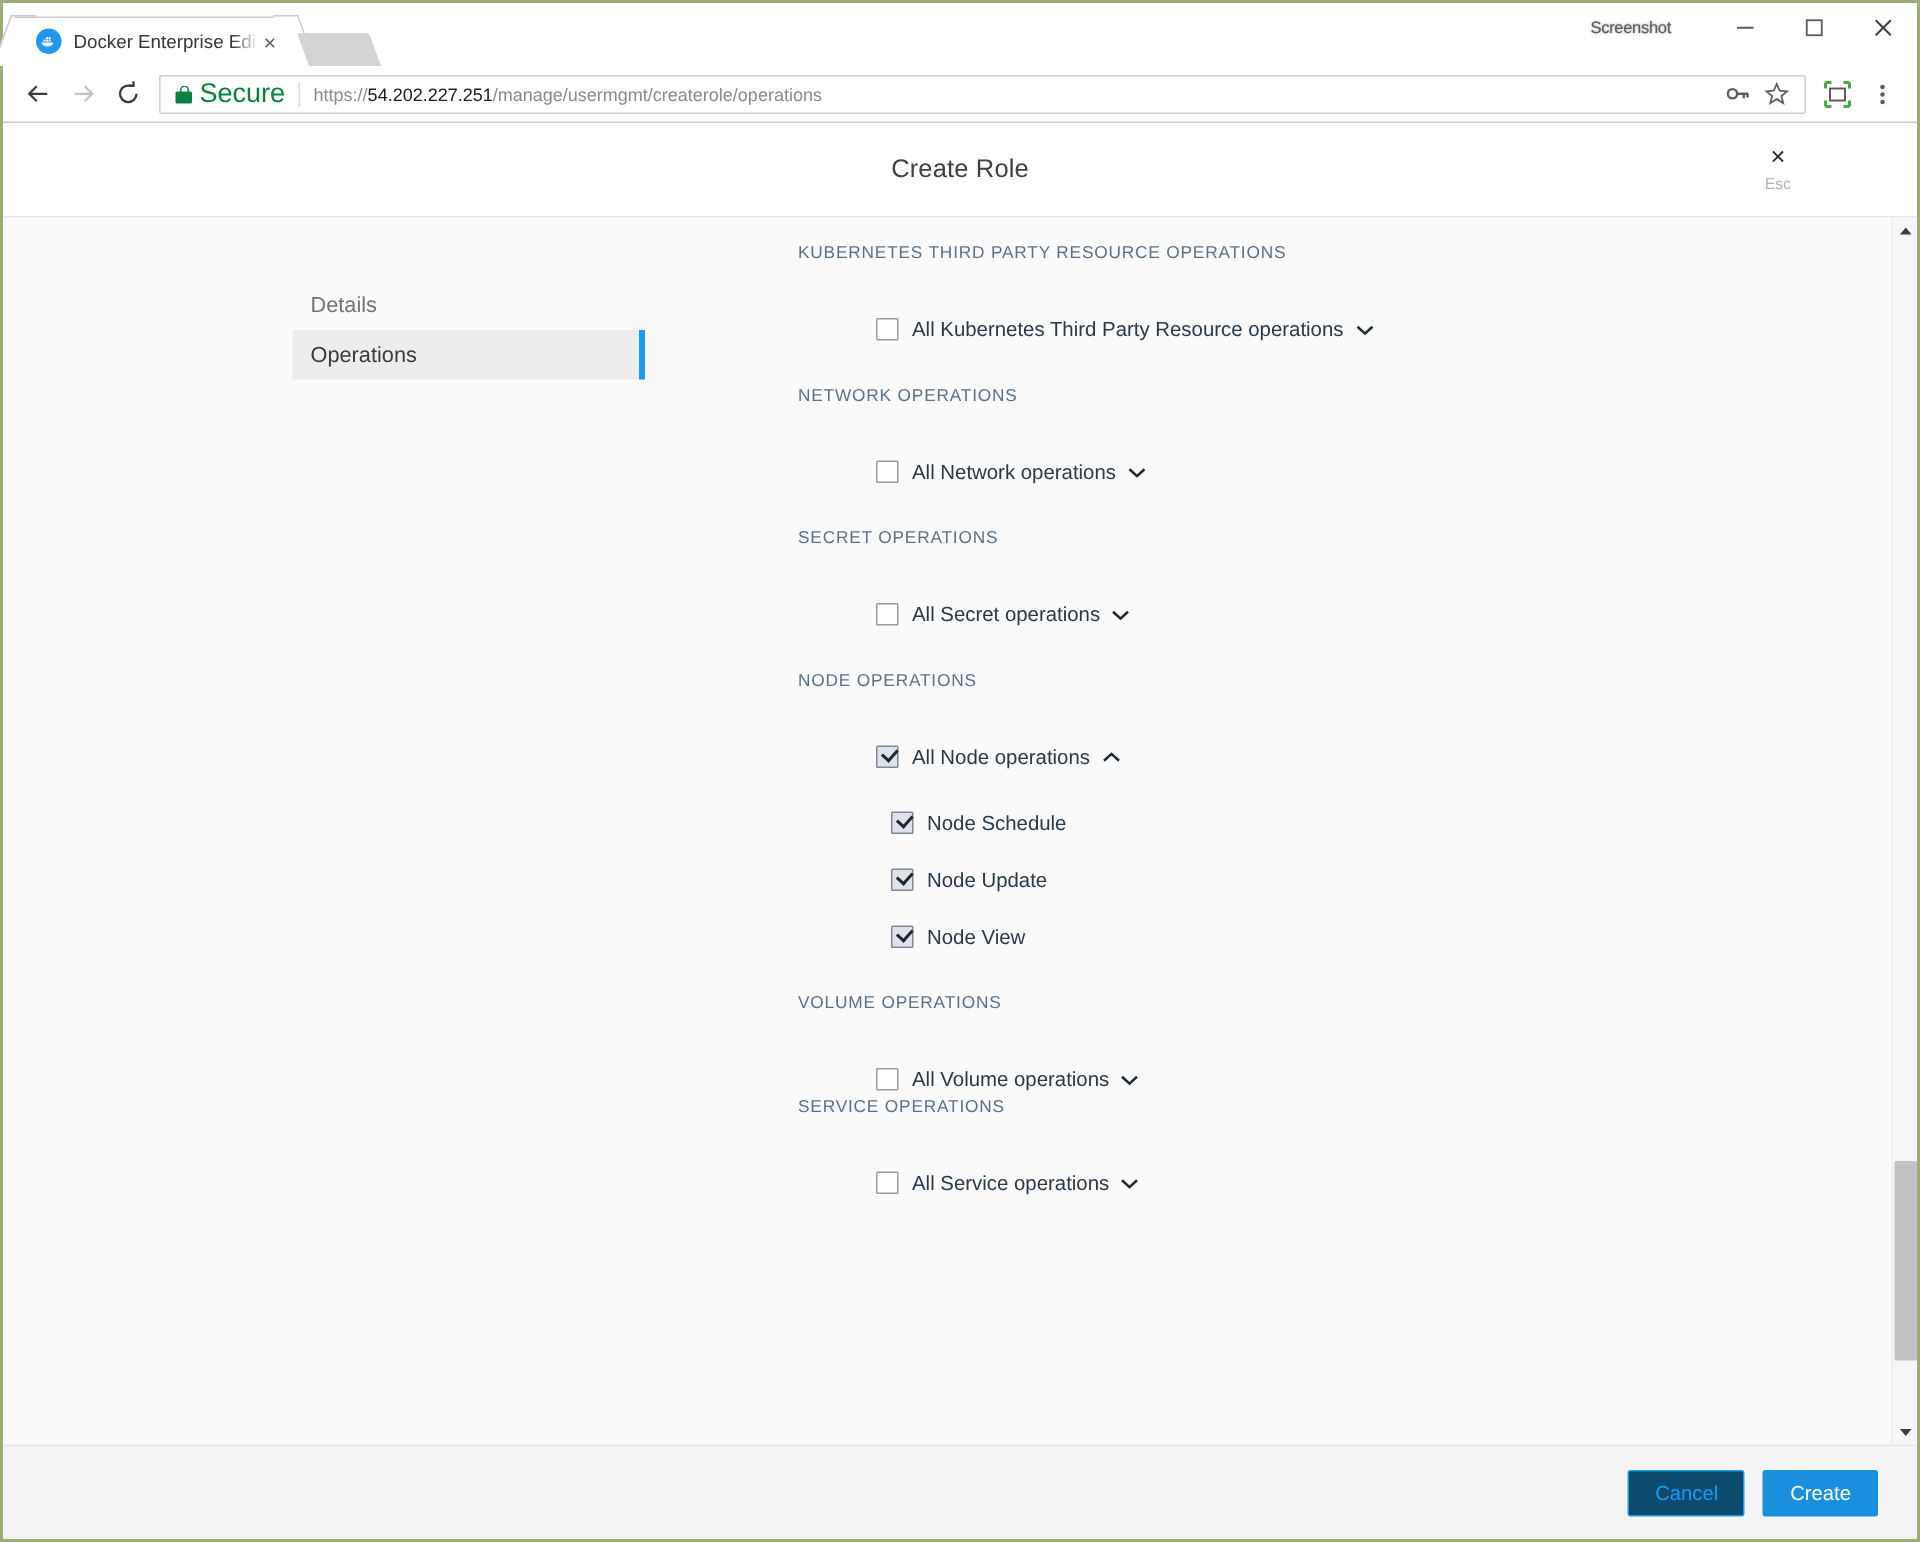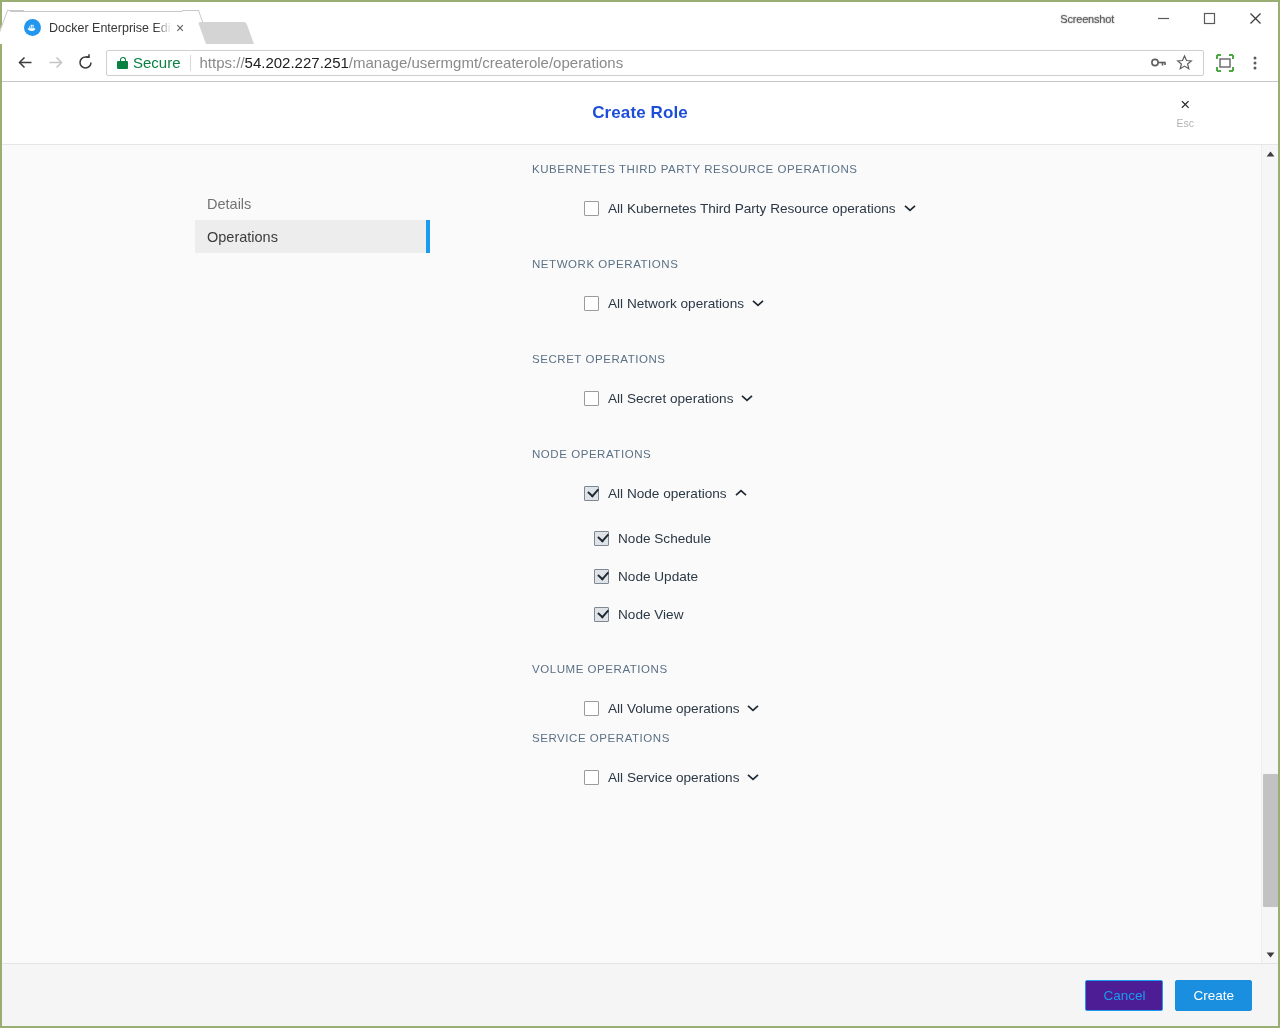--- a/index.html
+++ b/index.html
@@ -91,38 +91,38 @@
   .omnibox {
     flex: 1 1 auto; height: 26px;
     border: 1px solid #cfcfcf; border-radius: 2px;
     display: flex; align-items: center;
     margin: 0 6px 0 6px;
     background: #fff;
   }
   .lock { width: 11px; height: 12px; margin: 0 5px 0 10px; position: relative; flex:0 0 11px; }
   .lock-body { position:absolute; bottom:0; left:0; width:11px; height:8px; background:#0b8043; border-radius:1px; }
   .lock-shackle { position:absolute; top:0; left:2.5px; width:6px; height:6px; border:1.6px solid #0b8043; border-bottom:none; border-radius:3px 3px 0 0; }
-  .secure-text { font-size: 15px; color: #0b8043; margin-right: 9px; }
+  .secure-text { font-size: 18px; color: #0b8043; margin-right: 9px; }
   .omni-sep { width:1px; height:16px; background:#d8d8d8; margin-right: 9px; }
-  .url { font-size: 15px; color: #8a8a8a; white-space: nowrap; }
+  .url { font-size: 12px; color: #8a8a8a; white-space: nowrap; }
   .url .host { color: #202020; }
   .omni-icons { display:flex; align-items:center; margin-left:auto; padding-right:6px; }
   .omni-icons > span { width: 26px; height:26px; display:flex; align-items:center; justify-content:center; }
   .tool-right { display:flex; align-items:center; }
   .tool-right > span { width: 30px; height: 30px; display:flex; align-items:center; justify-content:center; }
 
   
   .modal-header {
     height: 63px; flex: 0 0 63px;
     background: #ffffff;
     position: relative;
     display: flex; align-items: center; justify-content: center;
     border-bottom: 1px solid #e6e6e6;
   }
-  .modal-title { font-size: 17px; font-weight: bold; color: #1d4ed8; letter-spacing: 0.1px; }
+  .modal-title { font-size: 17px; font-weight: normal; color: #404040; letter-spacing: 0.1px; }
   .esc-close {
     position: absolute; right: 84px; top: 50%; transform: translateY(-50%);
     display: flex; flex-direction: column; align-items: center;
   }
   .esc-x { font-size: 17px; color: #2a2a2a; line-height: 16px; }
   .esc-label { font-size: 10.5px; color: #b2b2b2; margin-top: 4px; }
 
   
   .modal-body {
     flex: 1 1 auto;
@@ -160,21 +160,21 @@
   .op-group { margin-bottom: 0; }
   .group-title {
     font-size: 11.5px; color: #5b7186;
     letter-spacing: 0.55px;
     padding: 0 0 0 0;
     margin: 0 0 0 0;
     height: 22px; display: flex; align-items: center;
   }
   .group-spacer-top { height: 21px; }
   .row {
-    display: flex; align-items: flex-start;
+    display: flex; align-items: flex-end;
     height: 26px;
     margin-left: 20px;
     padding-left: 32px;
   }
   .row.sub { margin-left: 30px; height: 25px; }
   .cb {
     width: 15px; height: 15px; flex: 0 0 15px;
     border: 1px solid #9b9b9b;
     background: #ffffff;
     border-radius: 1px;
@@ -227,21 +227,21 @@
   }
   .btn {
     height: 31px; min-width: 72px;
     font-size: 13.5px;
     border-radius: 2px;
     display: inline-flex; align-items: center; justify-content: center;
     padding: 0 17px;
     margin-left: 12px;
     white-space: nowrap;
   }
-  .btn-secondary { background: #4c1d95; border: 1px solid #1a9bf0; color: #1a9bf0; }
+  .btn-secondary { background: #0c4a6e; border: 1px solid #1a9bf0; color: #1a9bf0; }
   .btn-primary { background: #1a8fe0; border: 1px solid #1a8fe0; color: #ffffff; }
 </style>
 </head>
 <body>
 
 <div class="window">
 
   <div class="titlebar">
     <div class="tabstrip">
       <div class="tab">

